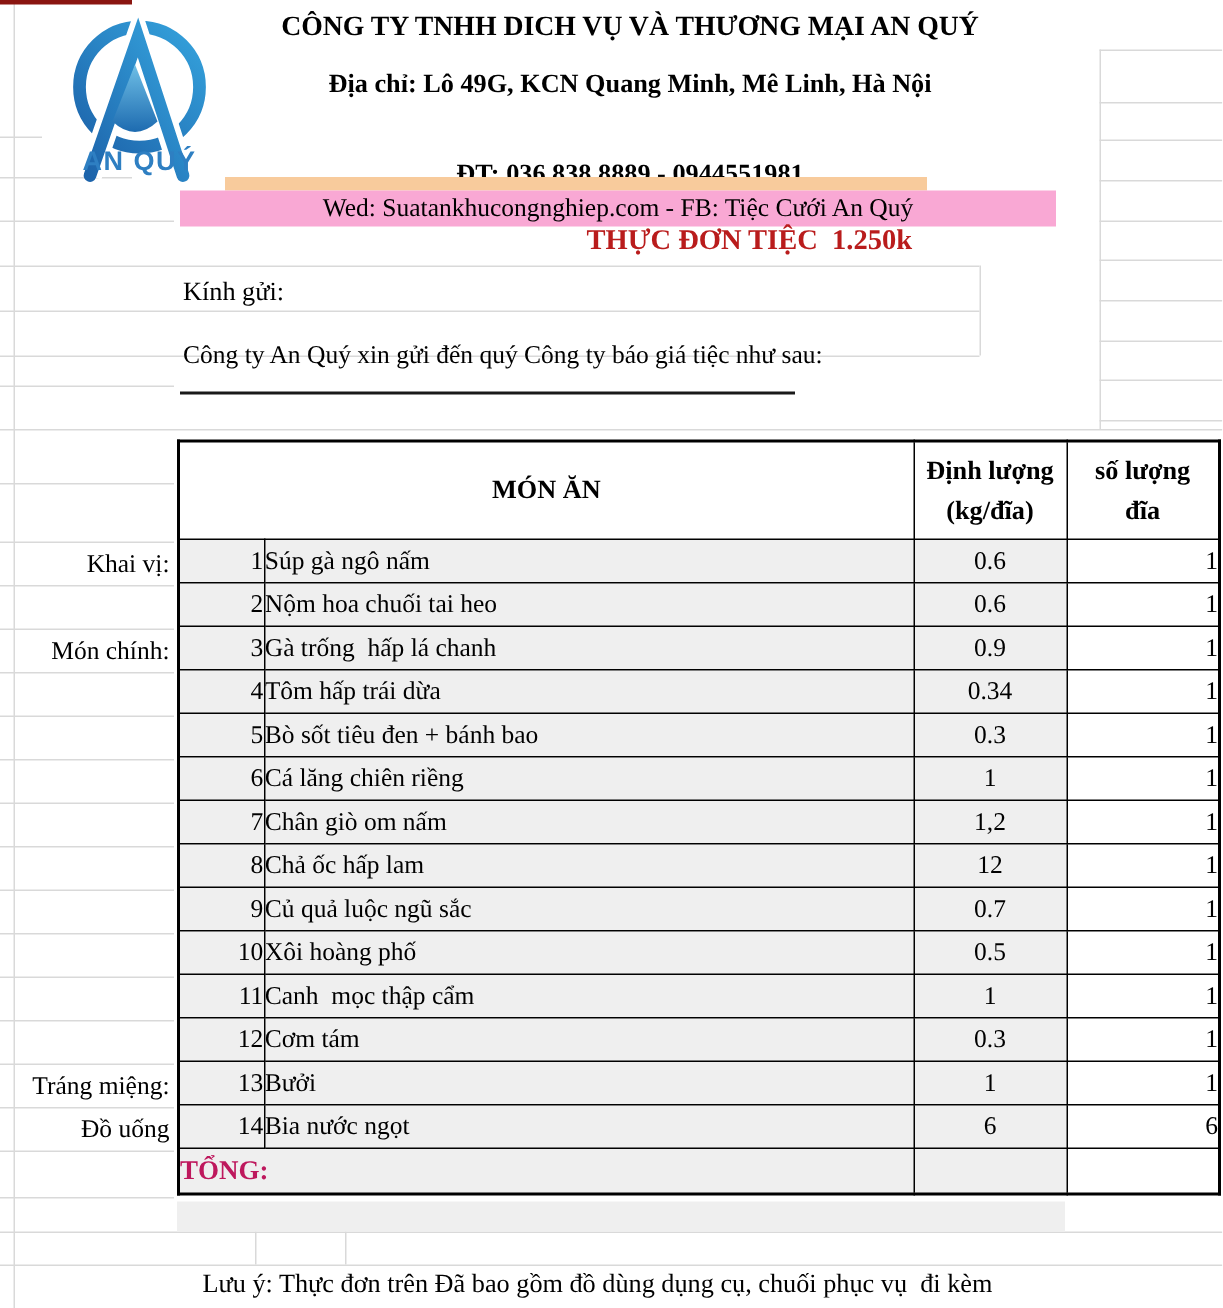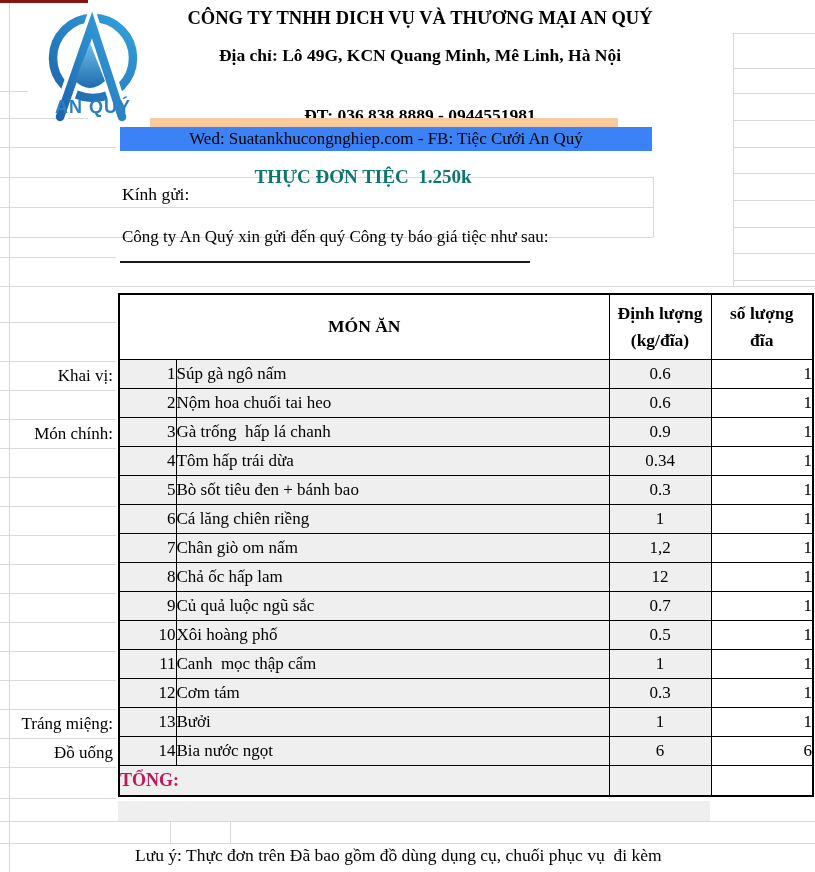--- a/index.html
+++ b/index.html
@@ -21,26 +21,26 @@
 
   
   .hline{position:absolute;left:118px;width:604px;text-align:center;}
   .company{top:8px;font-weight:bold;font-size:18.5px;}
   .address{top:45px;font-weight:bold;font-size:17.5px;}
   .phone{top:74px;font-weight:bold;font-size:17.5px;margin-top:31px;}
   .email{top:99px;font-size:17px;}
 
   .web-step{position:absolute;left:150px;top:118px;width:468px;height:9px;background:#f8cb9c;}
   .web-band{
-    position:absolute;left:120px;top:127px;width:532px;height:24px;background:#3b82f6;
+    position:absolute;left:120px;top:127px;width:584px;height:24px;background:#f9a8d4;
     text-align:center;font-size:17px;line-height:24px;
   }
   .doc-title{
-    position:absolute;left:118px;top:166px;width:490px;text-align:center;
-    font-weight:bold;font-size:19px;color:#0f766e;white-space:pre;
+    position:absolute;left:118px;top:150px;width:490px;text-align:right;
+    font-weight:bold;font-size:19px;color:#b91c1c;white-space:pre;
   }
   .greeting{position:absolute;left:122px;top:184px;font-size:17.5px;}
   .intro{position:absolute;left:122px;top:227px;font-size:17px;}
   .underline{position:absolute;left:120px;top:261px;width:410px;height:2px;background:#1a1a1a;}
 
   
   .menu-table{
     position:absolute;left:118px;top:293px;border-collapse:collapse;table-layout:fixed;
     font-family:"Liberation Serif","DejaVu Serif",serif;font-size:17px;background:#fff;
     border:2px solid #000;

